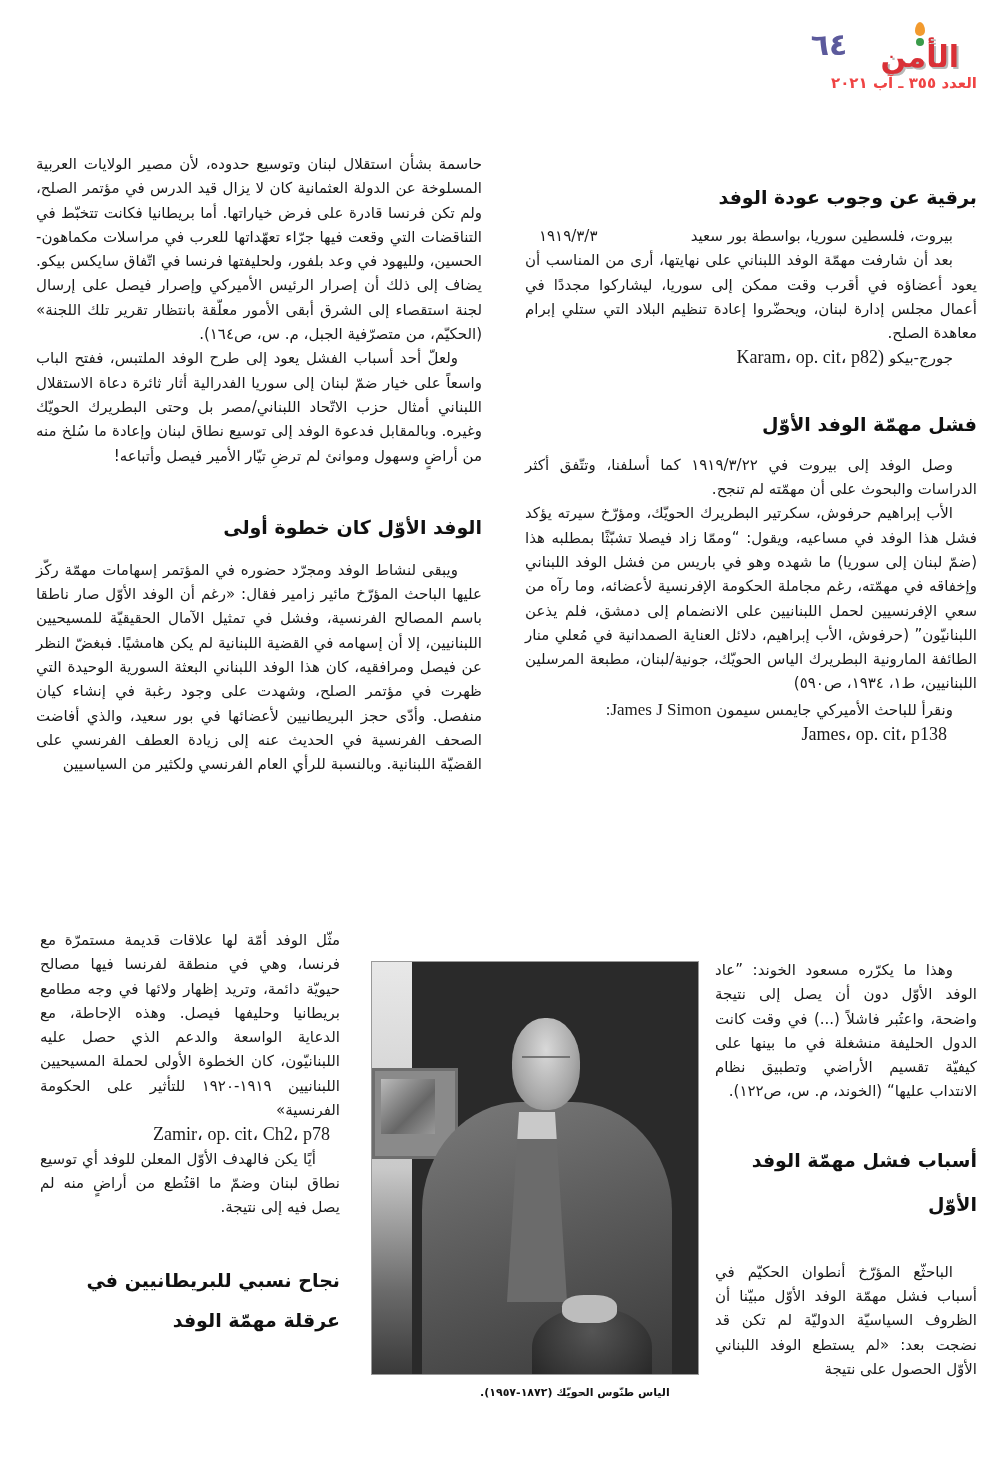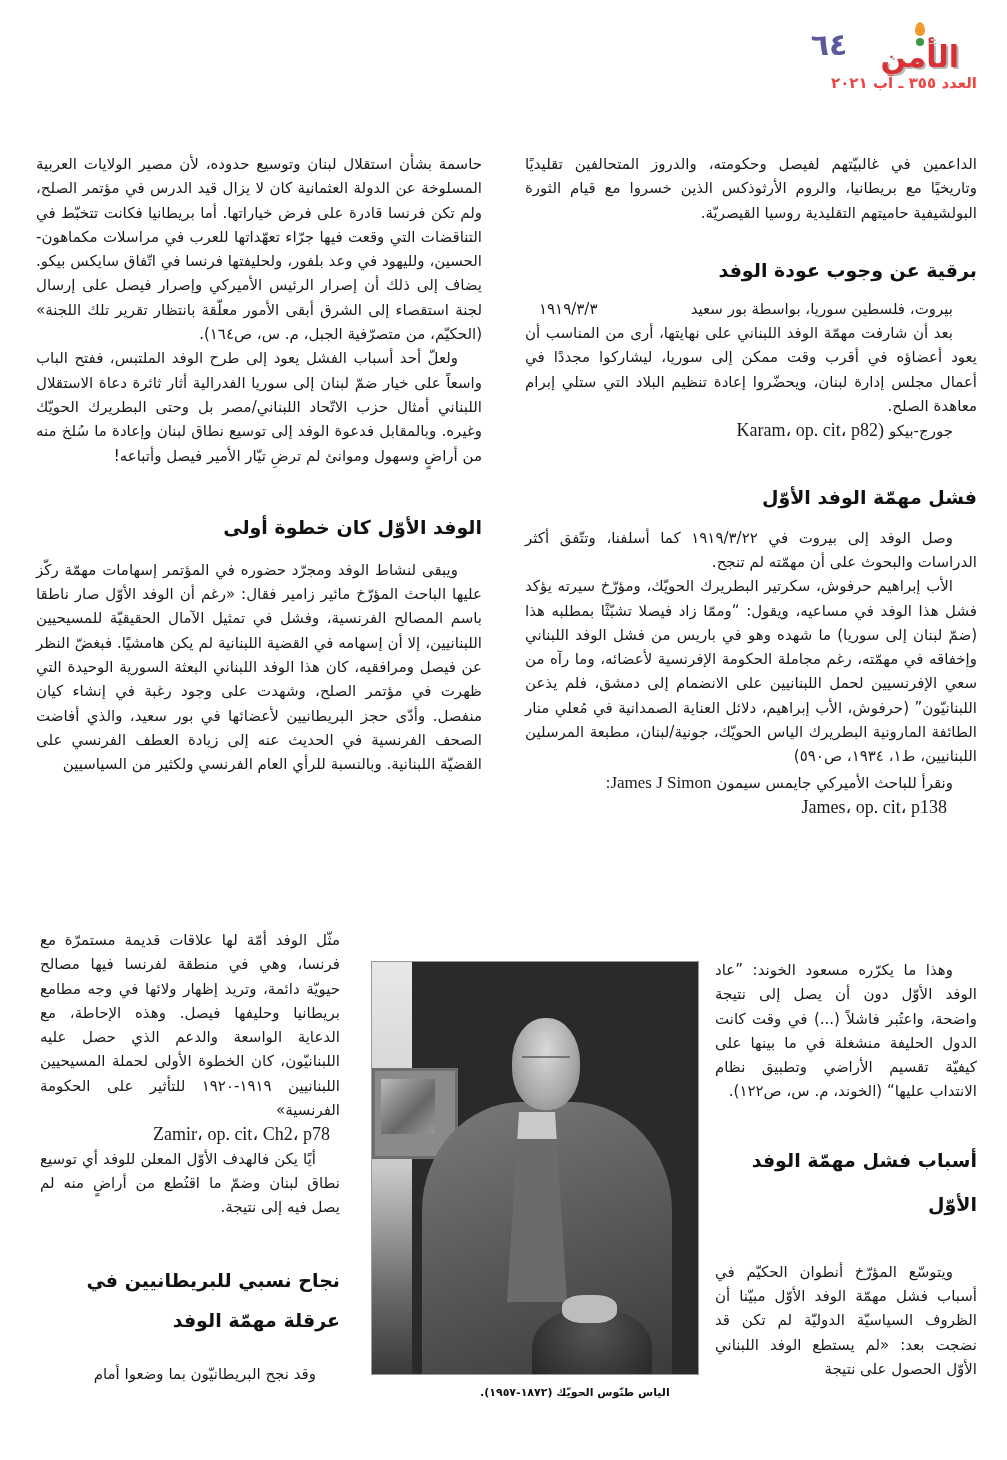--- a/index.html
+++ b/index.html
@@ -104,21 +104,20 @@
 
 <div class="logo">
   <span class="logo-flame"></span>
   <span class="logo-dot"></span>
   <span class="logo-text">الأمن</span>
 </div>
 <div class="page-number">٦٤</div>
 <div class="issue-line">العدد ٣٥٥ ـ آب ٢٠٢١</div>
 
 <div class="col" style="right:30px; top:152px; width:452px;">
-  <p>الداعمين في غالبيّتهم لفيصل وحكومته، والدروز المتحالفين تقليديًا وتاريخيًا مع بريطانيا، والروم الأرثوذكس الذين خسروا مع قيام الثورة البولشيفية حاميتهم التقليدية روسيا القيصريّة.</p>
 
   <h2 class="h" style="margin-top:30px; margin-bottom:12px;">برقية عن وجوب عودة الوفد</h2>
   <div style="display:flex; justify-content:space-between; padding-right:24px;">
     <span>بيروت، فلسطين سوريا، بواسطة بور سعيد</span>
     <span style="margin-left:14px;">١٩١٩/٣/٣</span>
   </div>
   <p class="ind">بعد أن شارفت مهمّة الوفد اللبناني على نهايتها، أرى من المناسب أن يعود أعضاؤه في أقرب وقت ممكن إلى سوريا، ليشاركوا مجددًا في أعمال مجلس إدارة لبنان، ويحضّروا إعادة تنظيم البلاد التي ستلي إبرام معاهدة الصلح.</p>
   <p style="padding-right:24px; text-align:left;">
     <span>جورج-بيكو</span>
     <span class="ref-ltr">(Karam، op. cit، p82</span>
@@ -131,38 +130,37 @@
     <span>ونقرأ للباحث الأميركي جايمس سيمون</span>
     <span class="latin">James J Simon</span><span>:</span>
   </p>
   <p class="cite ref-ltr" style="padding-right:30px;">James، op. cit، p138</p>
 </div>
 
 <div class="col" style="right:30px; top:958px; width:262px;">
   <p class="ind">وهذا ما يكرّره مسعود الخوند: ”عاد الوفد الأوّل دون أن يصل إلى نتيجة واضحة، واعتُبر فاشلاً (...) في وقت كانت الدول الحليفة منشغلة في ما بينها على كيفيّة تقسيم الأراضي وتطبيق نظام الانتداب عليها“ (الخوند، م. س، ص١٢٢).</p>
 
   <h2 class="h" style="margin-top:34px; margin-bottom:34px; line-height:44px;">أسباب فشل مهمّة الوفد الأوّل</h2>
-  <p class="ind">ويتوسّع المؤرّخ أنطوان الحكيّم في أسباب فشل مهمّة الوفد الأوّل مبيّنا أن الظروف السياسيّة الدوليّة لم تكن قد نضجت بعد: «لم يستطع الوفد اللبناني الأوّل الحصول على نتيجة</p>
+  <p class="ind">الباحثّع المؤرّخ أنطوان الحكيّم في أسباب فشل مهمّة الوفد الأوّل مبيّنا أن الظروف السياسيّة الدوليّة لم تكن قد نضجت بعد: «لم يستطع الوفد اللبناني الأوّل الحصول على نتيجة</p>
 </div>
 
 <div class="col" style="left:36px; top:152px; width:446px;">
   <p>حاسمة بشأن استقلال لبنان وتوسيع حدوده، لأن مصير الولايات العربية المسلوخة عن الدولة العثمانية كان لا يزال قيد الدرس في مؤتمر الصلح، ولم تكن فرنسا قادرة على فرض خياراتها. أما بريطانيا فكانت تتخبّط في التناقضات التي وقعت فيها جرّاء تعهّداتها للعرب في مراسلات مكماهون-الحسين، ولليهود في وعد بلفور، ولحليفتها فرنسا في اتّفاق سايكس بيكو. يضاف إلى ذلك أن إصرار الرئيس الأميركي وإصرار فيصل على إرسال لجنة استقصاء إلى الشرق أبقى الأمور معلّقة بانتظار تقرير تلك اللجنة» (الحكيّم، من متصرّفية الجبل، م. س، ص١٦٤).</p>
   <p class="ind">ولعلّ أحد أسباب الفشل يعود إلى طرح الوفد الملتبس، ففتح الباب واسعاً على خيار ضمّ لبنان إلى سوريا الفدرالية أثار ثائرة دعاة الاستقلال اللبناني أمثال حزب الاتّحاد اللبناني/مصر بل وحتى البطريرك الحويّك وغيره. وبالمقابل فدعوة الوفد إلى توسيع نطاق لبنان وإعادة ما سُلخ منه من أراضٍ وسهول وموانئ لم ترضِ تيّار الأمير فيصل وأتباعه!</p>
 
   <h2 class="h" style="margin-top:44px; margin-bottom:16px;">الوفد الأوّل كان خطوة أولى</h2>
   <p class="ind">ويبقى لنشاط الوفد ومجرّد حضوره في المؤتمر إسهامات مهمّة ركّز عليها الباحث المؤرّخ مائير زامير فقال: «رغم أن الوفد الأوّل صار ناطقا باسم المصالح الفرنسية، وفشل في تمثيل الآمال الحقيقيّة للمسيحيين اللبنانيين، إلا أن إسهامه في القضية اللبنانية لم يكن هامشيًا. فبغضّ النظر عن فيصل ومرافقيه، كان هذا الوفد اللبناني البعثة السورية الوحيدة التي ظهرت في مؤتمر الصلح، وشهدت على وجود رغبة في إنشاء كيان منفصل. وأدّى حجز البريطانيين لأعضائها في بور سعيد، والذي أفاضت الصحف الفرنسية في الحديث عنه إلى زيادة العطف الفرنسي على القضيّة اللبنانية. وبالنسبة للرأي العام الفرنسي ولكثير من السياسيين</p>
 </div>
 
 <div class="col" style="left:40px; top:928px; width:300px;">
   <p>مثّل الوفد أمّة لها علاقات قديمة مستمرّة مع فرنسا، وهي في منطقة لفرنسا فيها مصالح حيويّة دائمة، وتريد إظهار ولائها في وجه مطامع بريطانيا وحليفها فيصل. وهذه الإحاطة، مع الدعاية الواسعة والدعم الذي حصل عليه اللبنانيّون، كان الخطوة الأولى لحملة المسيحيين اللبنانيين ١٩١٩-١٩٢٠ للتأثير على الحكومة الفرنسية»</p>
   <p class="cite ref-ltr" style="padding-right:10px;">Zamir، op. cit، Ch2، p78</p>
   <p class="ind">أيًا يكن فالهدف الأوّل المعلن للوفد أي توسيع نطاق لبنان وضمّ ما اقتُطع من أراضٍ منه لم يصل فيه إلى نتيجة.</p>
 
   <h2 class="h" style="margin-top:40px; margin-bottom:22px; line-height:40px;">نجاح نسبي للبريطانيين في عرقلة مهمّة الوفد</h2>
-  <p class="ind">وقد نجح البريطانيّون بما وضعوا أمام</p>
 </div>
 
 <div class="photo">
   <div class="bg-light"></div>
   <div class="frame">
       <div class="frame-inner"></div>
     </div>
   <div class="jacket"></div>
   <div class="vest"></div>
   <div class="head"></div>

